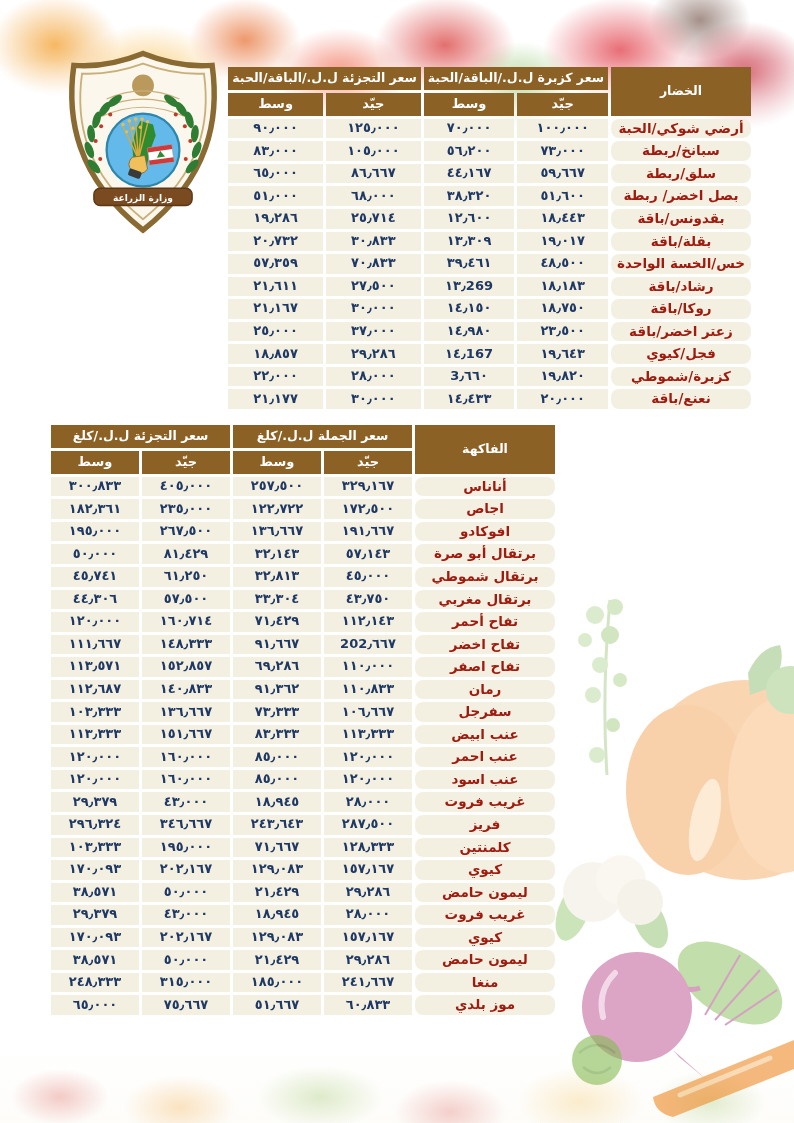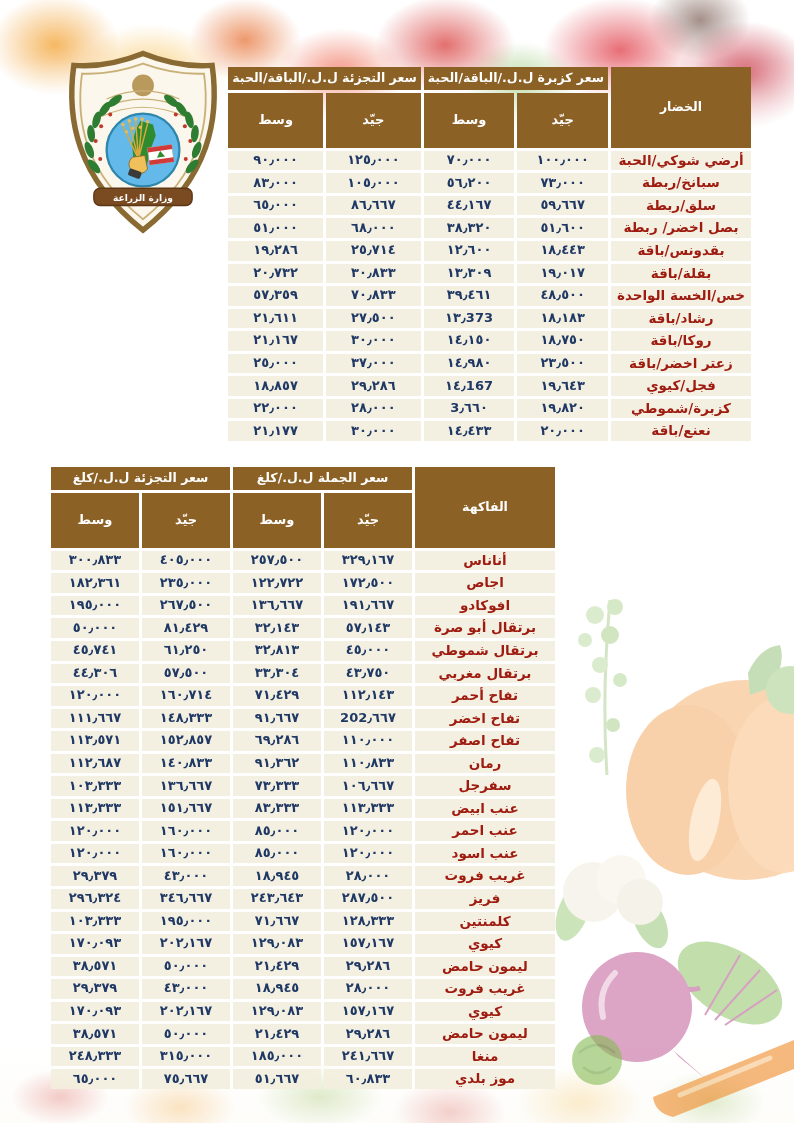--- a/index.html
+++ b/index.html
@@ -44,40 +44,41 @@
 
   
   .logo { position:absolute; left:52px; top:42px; width:182px; height:196px; }
 
   
   table.price-table {
     position:absolute; direction:rtl; table-layout:fixed;
     border-collapse:separate; border-spacing:3px 3px;
   }
   table.veg    { top:40px;  right:40px;margin-top:24px; }
-  table.fruits { top:464px; left:48px; }
+  table.fruits { top:422px; left:48px; }
   col.c-name { width:140px; }
   col.c-num  { width:88px;  }
   th.group {
     background:#8C6125; color:#ffffff; font-weight:bold; font-size:12.5px;
     text-align:center; vertical-align:middle; padding:3px 4px; height:22px;
     white-space:nowrap; line-height:1.35;
   }
   th.sub {
     background:#8C6125; color:#ffffff; font-weight:bold; font-size:13px;
-    text-align:center; vertical-align:middle; padding:19px 4px; height:18px; line-height:1.3;
+    text-align:center; vertical-align:middle; padding:3px 4px; height:18px; line-height:1.3;
   }
   td.num {
     background:rgba(243,238,222,.90); color:#1F3864; font-weight:bold; font-size:13px;
     text-align:center; vertical-align:middle; padding:1px 4px; height:19px; line-height:1.3;
   }
   td.name {
     background:rgba(243,238,222,.90); color:#9E1B10; font-weight:bold; font-size:13.5px;
     text-align:center; vertical-align:middle; padding:1px 4px; height:19px; line-height:1.3;
     white-space:nowrap;
+    border-radius:8px;
   }
 </style>
 </head>
 <body>
 
 <div class="page">
 
   <div class="bg-top"></div>
   <div class="bg-top-fade"></div>
   <div class="bg-bottom"></div>
@@ -261,21 +262,21 @@
         <tr>
           <td class="name">خس/الخسة الواحدة</td>
           <td class="num">٤٨٫٥٠٠</td>
           <td class="num">٣٩٫٤٦١</td>
           <td class="num">٧٠٫٨٣٣</td>
           <td class="num">٥٧٫٣٥٩</td>
         </tr>
         <tr>
           <td class="name">رشاد/باقة</td>
           <td class="num">١٨٫١٨٣</td>
-          <td class="num">١٣٫373</td>
+          <td class="num">١٣٫269</td>
           <td class="num">٢٧٫٥٠٠</td>
           <td class="num">٢١٫٦١١</td>
         </tr>
         <tr>
           <td class="name">روكا/باقة</td>
           <td class="num">١٨٫٧٥٠</td>
           <td class="num">١٤٫١٥٠</td>
           <td class="num">٣٠٫٠٠٠</td>
           <td class="num">٢١٫١٦٧</td>
         </tr>

